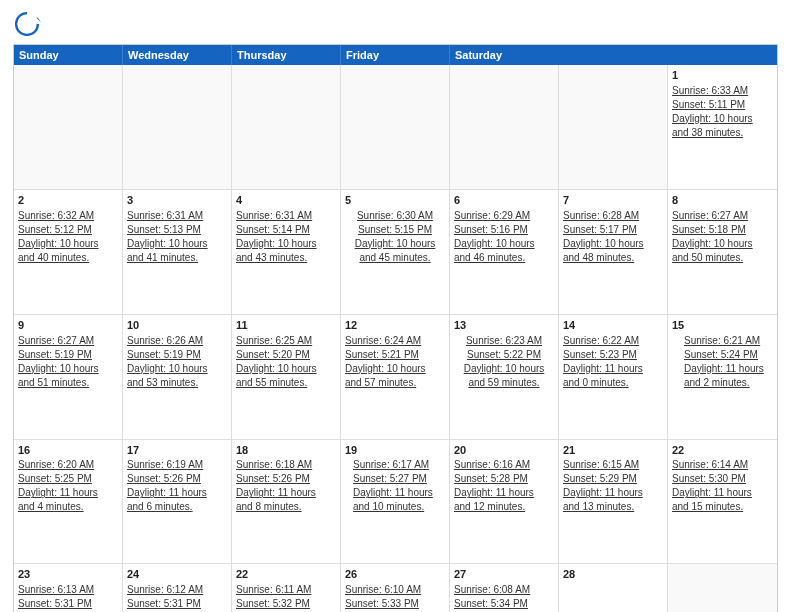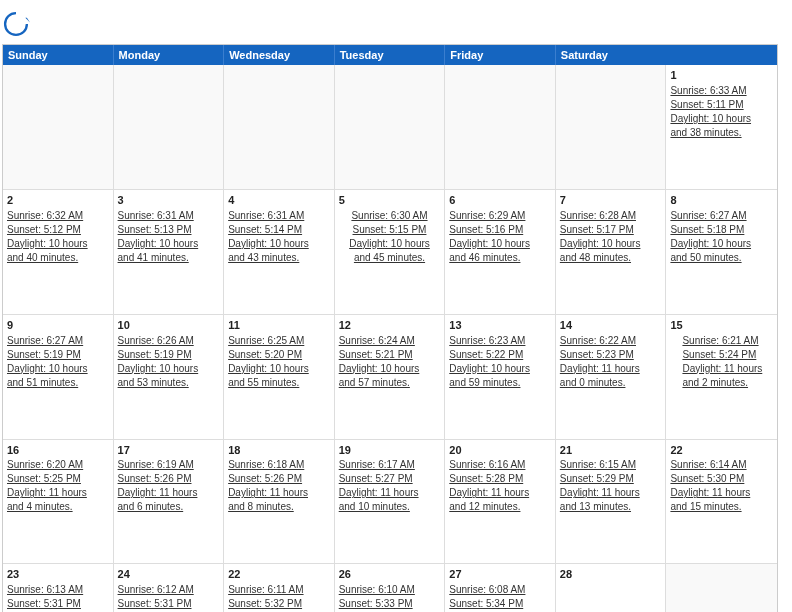--- a/index.html
+++ b/index.html
@@ -6,21 +6,21 @@
     body {
       font-family: Arial, sans-serif;
       background: #fff;
       width: 792px;
       height: 612px;
       overflow: hidden;
     }
     .page {
       width: 792px;
       height: 612px;
-      padding: 10px 14px 10px 2px;
+      padding: 10px 14px 10px 13px;
       display: flex;
       flex-direction: column;
     }
     .header {
       display: flex;
       justify-content: space-between;
       align-items: flex-start;
       margin-bottom: 6px;
     }
     .logo {
@@ -124,23 +124,22 @@
     </div>
     <div class="title-block">
       <div class="main-title"></div>
       <div class="subtitle"></div>
     </div>
   </div>
 
   <div class="calendar">
     <div class="cal-header" id="cal-header">
         <div class="cal-header-cell">Sunday</div>
-        <div class="cal-header-cell">Monday</div>
         <div class="cal-header-cell">Wednesday</div>
-        <div class="cal-header-cell">Tuesday</div>
+        <div class="cal-header-cell">Thursday</div>
         <div class="cal-header-cell">Friday</div>
         <div class="cal-header-cell">Saturday</div>
       </div>
     <div class="cal-body" id="cal-body">
         <div class="cal-row">
           <div class="cal-cell empty"></div>
           <div class="cal-cell empty"></div>
           <div class="cal-cell empty"></div>
           <div class="cal-cell empty"></div>
           <div class="cal-cell empty"></div>
@@ -228,21 +227,21 @@
           </div>
           <div class="cal-cell">
             <span class="day-num">12</span>
             <div class="cell-text" style="white-space: pre-line;">Sunrise: 6:24 AM
 Sunset: 5:21 PM
 Daylight: 10 hours
 and 57 minutes.</div>
           </div>
           <div class="cal-cell">
             <span class="day-num">13</span>
-            <div class="cell-text" style="white-space: pre-line;">Sunrise: 6:23 AM
+            <div class="cell-text" style="white-space: pre-line; text-align: center;">Sunrise: 6:23 AM
 Sunset: 5:22 PM
 Daylight: 10 hours
 and 59 minutes.</div>
           </div>
           <div class="cal-cell">
             <span class="day-num">14</span>
             <div class="cell-text" style="white-space: pre-line;">Sunrise: 6:22 AM
 Sunset: 5:23 PM
 Daylight: 11 hours
 and 0 minutes.</div>
@@ -272,21 +271,21 @@
           </div>
           <div class="cal-cell">
             <span class="day-num">18</span>
             <div class="cell-text" style="white-space: pre-line;">Sunrise: 6:18 AM
 Sunset: 5:26 PM
 Daylight: 11 hours
 and 8 minutes.</div>
           </div>
           <div class="cal-cell">
             <span class="day-num">19</span>
-            <div class="cell-text" style="white-space: pre-line;">Sunrise: 6:17 AM
+            <div class="cell-text" style="white-space: pre-line; margin-left: 8px;">Sunrise: 6:17 AM
 Sunset: 5:27 PM
 Daylight: 11 hours
 and 10 minutes.</div>
           </div>
           <div class="cal-cell">
             <span class="day-num">20</span>
             <div class="cell-text" style="white-space: pre-line;">Sunrise: 6:16 AM
 Sunset: 5:28 PM
 Daylight: 11 hours
 and 12 minutes.</div>

